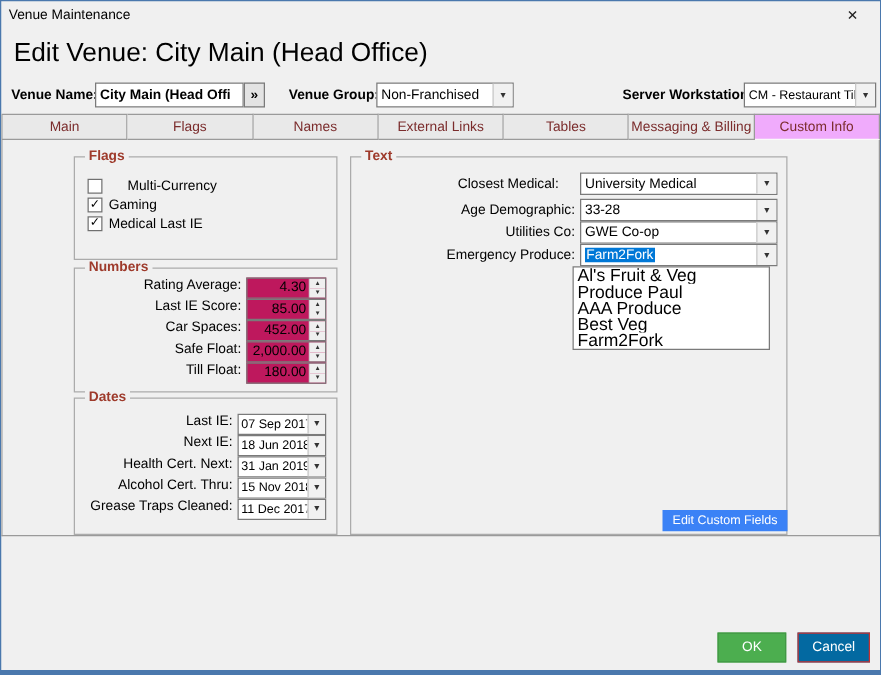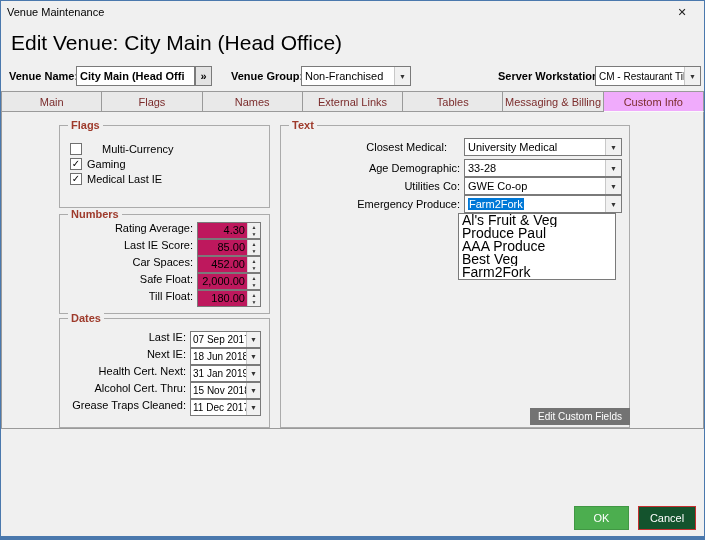--- a/index.html
+++ b/index.html
@@ -59,28 +59,28 @@
   .ddl .carrow { width:14px; }
 
   .txt-row { position:absolute; left:8px; right:7px; display:flex; align-items:center; gap:4px; height:18px; }
   .tcombo { width:158px; height:18px; flex:none; }
   .hl { background:#0078d7; color:#fff; padding:0 1px; }
 
   .openlist { position:absolute; left:177px; top:87px; width:158px; background:#fff;
               border:1px solid #7a7a7a; z-index:10; }
   .opt { font-size:14px; height:13px; line-height:13px; padding:0 3px; white-space:nowrap; overflow:hidden; color:#000; }
 
-  .edit-custom { position:absolute; left:249px; top:282px; width:100px; height:17px; background:#737373;
+  .edit-custom { position:absolute; left:249px; top:282px; width:100px; height:17px; background:#3b82f6;
                  color:#fff; font-size:10px; border:none; display:flex; align-items:center; justify-content:center;
                  font-family:inherit; }
 
   .btn { position:absolute; top:505px; height:24px; color:#fff; font-size:11px; font-family:inherit;
          display:flex; align-items:center; justify-content:center; }
   .ok-btn { left:573px; width:55px; background:#4cae4f; border:1px solid #419744; }
-  .cancel-btn { left:637px; width:58px; background:#14532d; border:1px solid #c53030; }
+  .cancel-btn { left:637px; width:58px; background:#0369a1; border:1px solid #c53030; }
 </style>
 </head>
 <body>
 
 <div class="window">
 
   <div class="titlebar">
     <span class="window-title">Venue Maintenance</span>
     <button class="close-btn">
       <span>✕</span>

